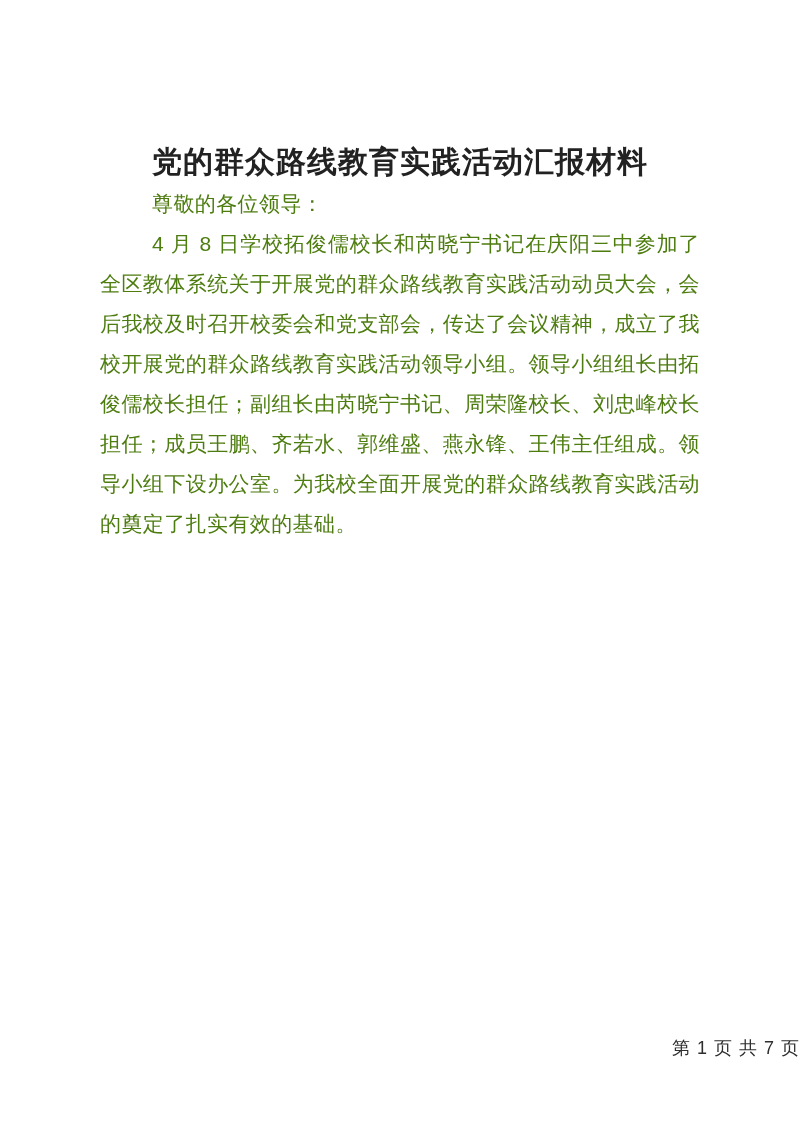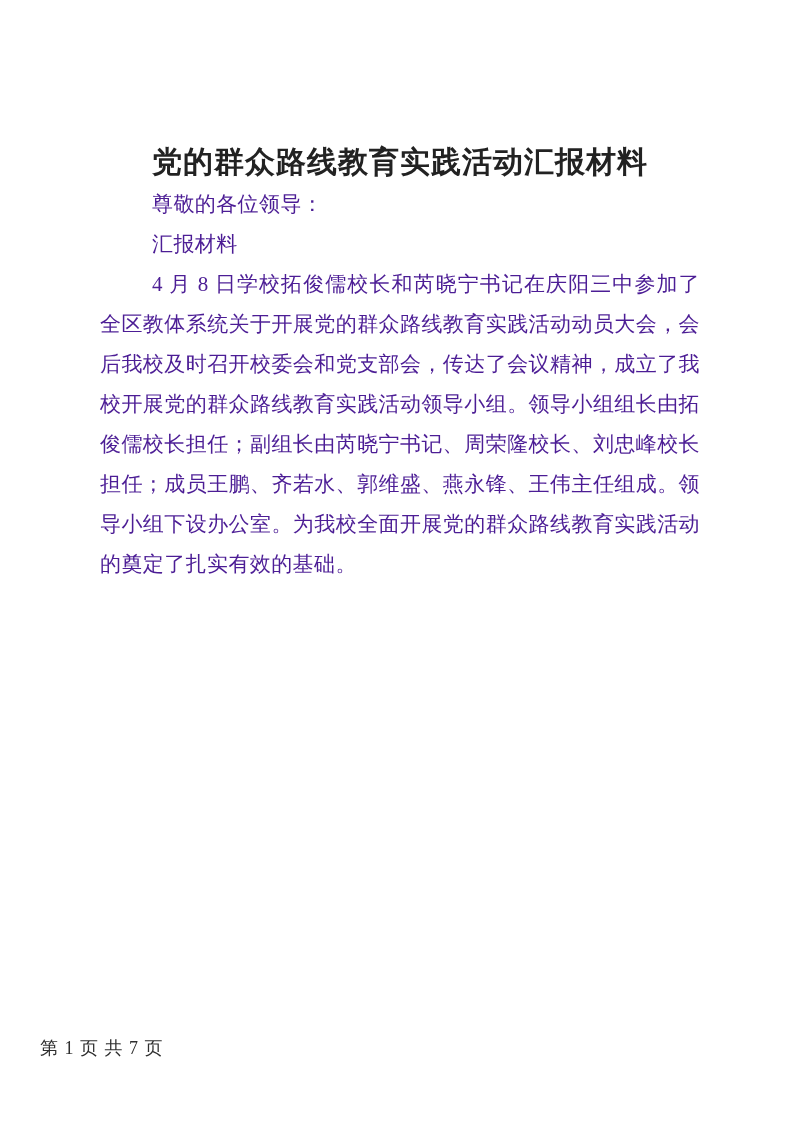--- a/index.html
+++ b/index.html
@@ -6,21 +6,21 @@
     margin: 0;
     padding: 0;
     background: #ffffff;
   }
   .page {
     position: relative;
     width: 800px;
     height: 1131px;
     background: #ffffff;
     overflow: hidden;
-    font-family: Liberation Serif, serif;
+    font-family: Liberation Sans, sans-serif;
     color: #2e2e2e;
   }
   .doc {
     position: absolute;
     left: 100px;
     top: 140px;
     width: 600px;
   }
   .doc-title {
     margin: 0;
@@ -34,40 +34,39 @@
   }
   .body-para {
     margin: 0;
     font-size: 21px;
     line-height: 40px;
     letter-spacing: 0.4px;
     text-align: justify;
     text-justify: inter-character;
     text-indent: 52px;
     word-break: break-all;
-    color: #4c1d95;
+    color: #4d7c0f;
   }
   .page-footer {
     position: absolute;
     left: 40px;
     right: 0;
     top: 1036px;
-    text-align: left;
+    text-align: right;
     font-size: 18px;
     letter-spacing: 1px;
     color: #2e2e2e;
   }
 </style>
 </head>
 <body>
 
 <div class="page">
   <div class="doc">
     <h1 class="doc-title">党的群众路线教育实践活动汇报材料</h1>
     <p class="body-para">尊敬的各位领导：</p>
-    <p class="body-para">汇报材料</p>
     <p class="body-para">4 月 8 日学校拓俊儒校长和芮晓宁书记在庆阳三中参加了全区教体系统关于开展党的群众路线教育实践活动动员大会，会后我校及时召开校委会和党支部会，传达了会议精神，成立了我校开展党的群众路线教育实践活动领导小组。领导小组组长由拓俊儒校长担任；副组长由芮晓宁书记、周荣隆校长、刘忠峰校长担任；成员王鹏、齐若水、郭维盛、燕永锋、王伟主任组成。领导小组下设办公室。为我校全面开展党的群众路线教育实践活动的奠定了扎实有效的基础。</p>
   </div>
 
   <div class="page-footer">
     <span>第 1 页 共 7 页</span>
   </div>
 </div>
 
 </body></html>

